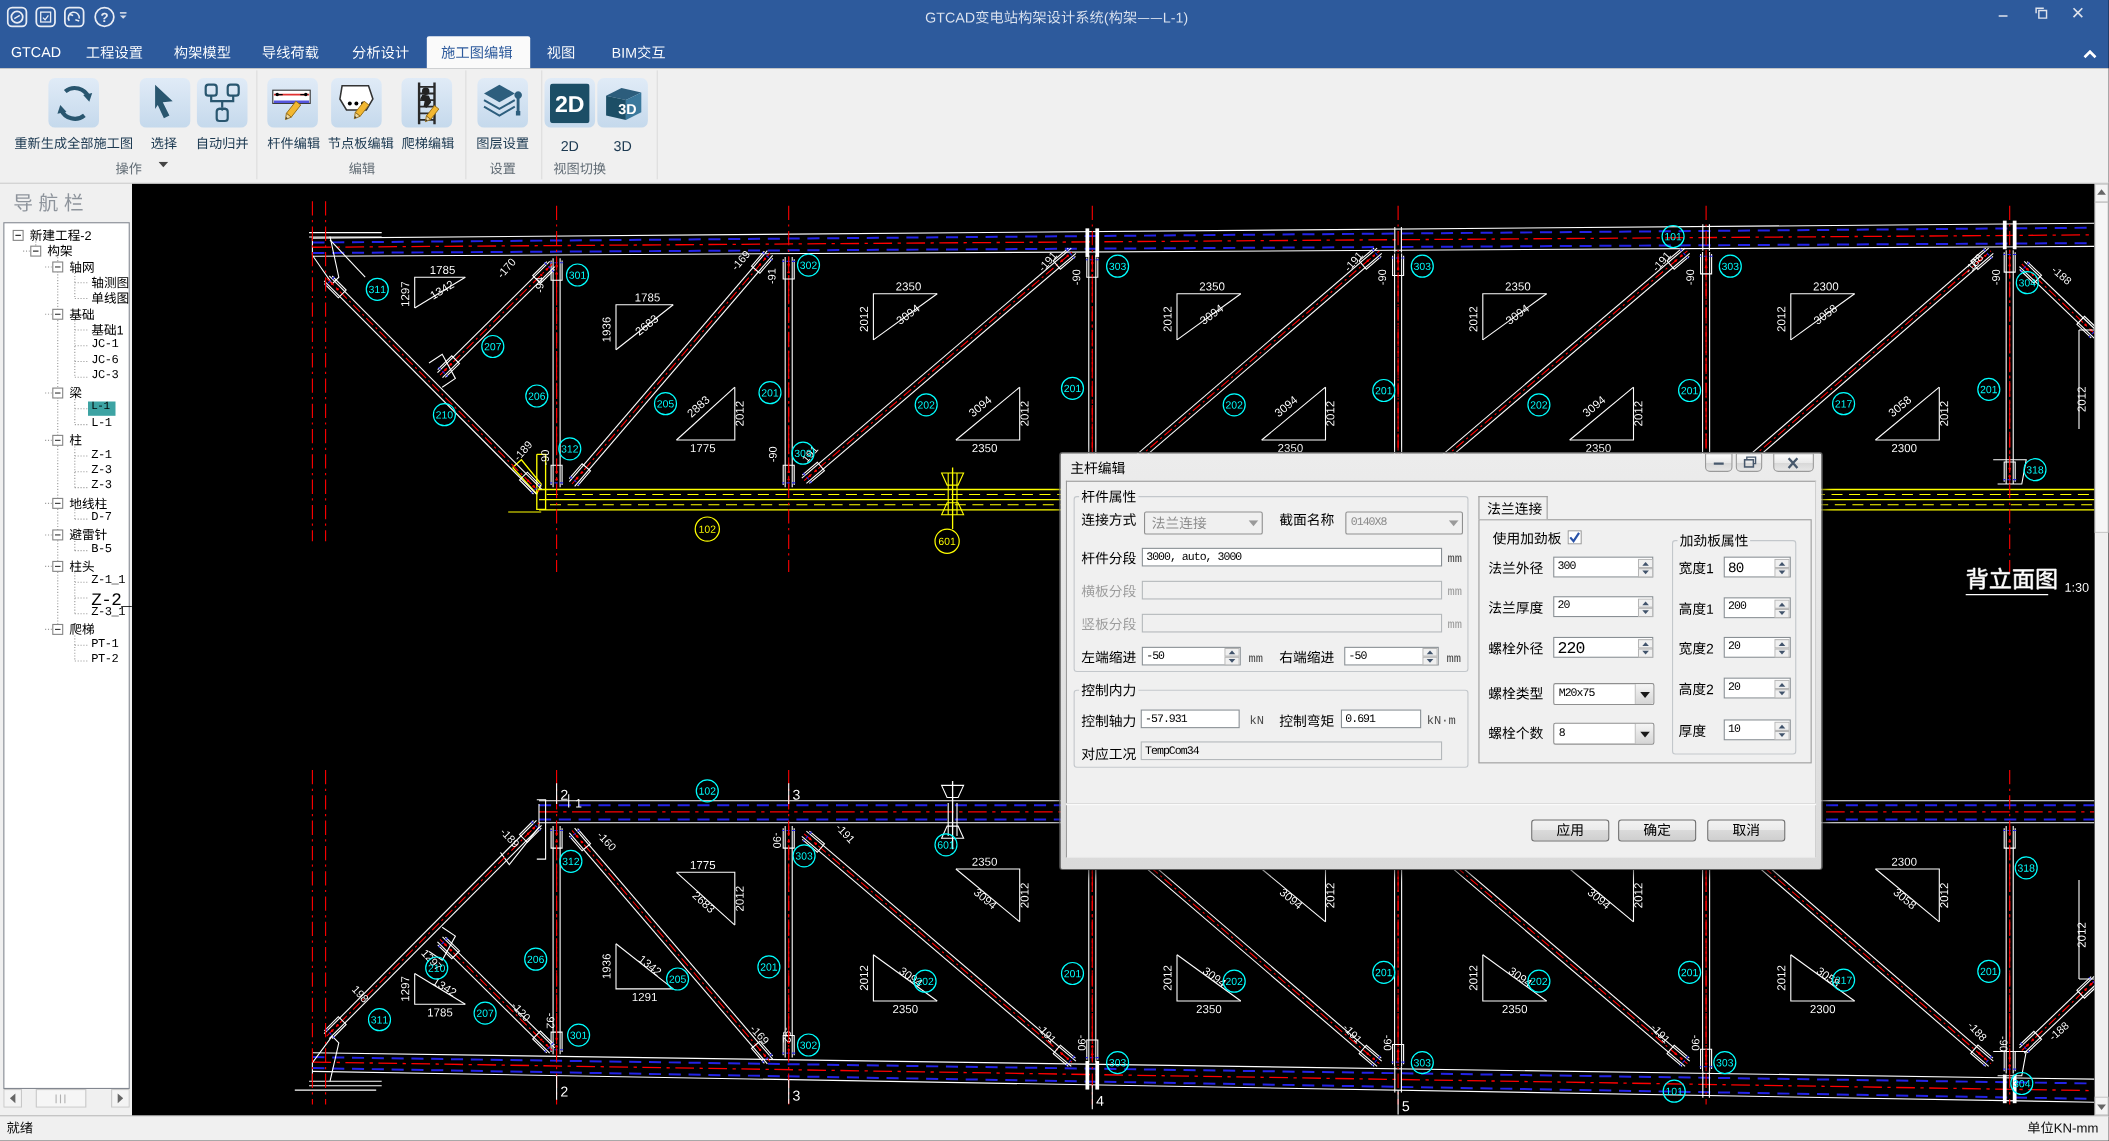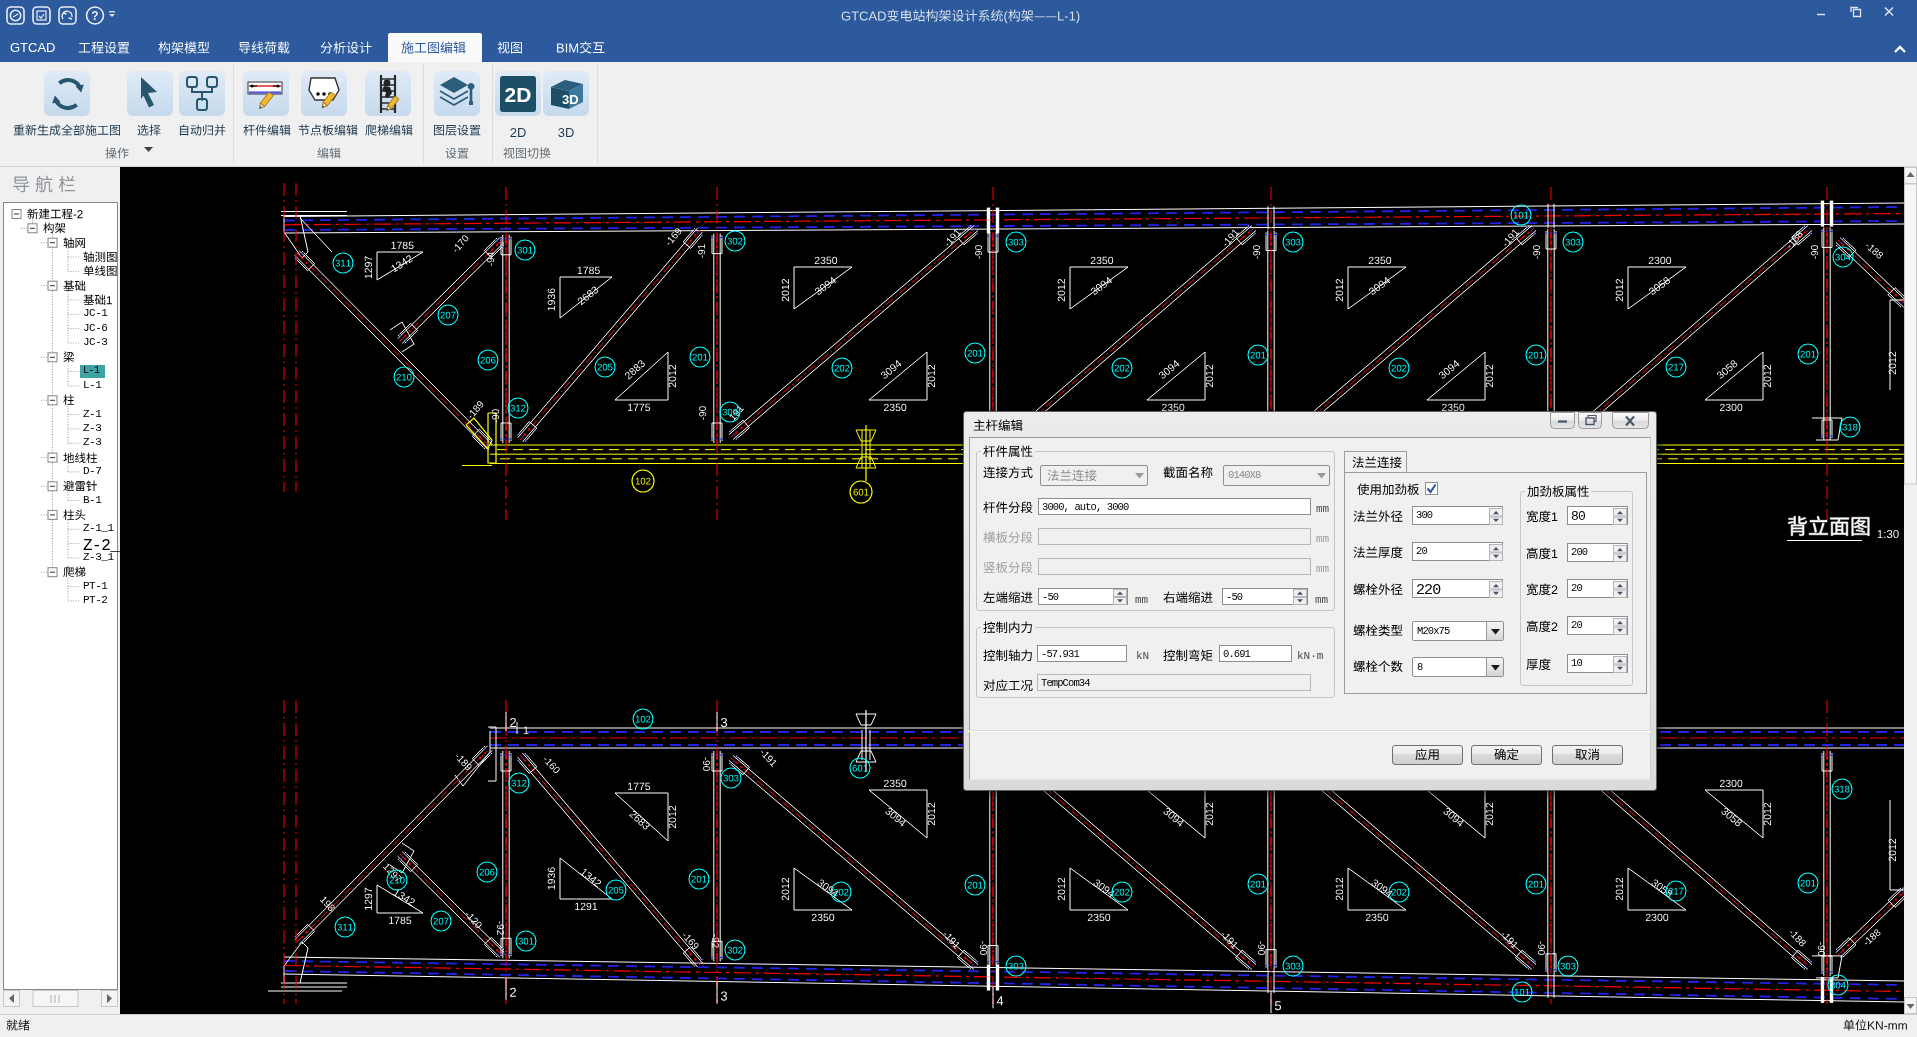--- a/index.html
+++ b/index.html
@@ -507,21 +507,21 @@
 <div class="abs mono" style="left:83px;top:464.9px;font-size:11px;color:#000;letter-spacing:-0.5px">D-7</div>
 <svg style="position:absolute;left:63.0px;top:480.3px;overflow:visible" width="36" height="17">
     <g fill="#000" transform="translate(0 10.15)">
       <g transform="scale(0.01150 -0.01150)">
         <use href="#gn907f" x="0"></use>
         <use href="#gn96f7" x="1000"></use>
         <use href="#gn9488" x="2000"></use>
       </g>
     </g>
   </svg>
-<div class="abs mono" style="left:83px;top:493.6px;font-size:11px;color:#000;letter-spacing:-0.5px">B-1</div>
+<div class="abs mono" style="left:83px;top:493.6px;font-size:11px;color:#000;letter-spacing:-0.5px">B-5</div>
 <svg style="position:absolute;left:63.0px;top:508.9px;overflow:visible" width="25" height="17">
     <g fill="#000" transform="translate(0 10.15)">
       <g transform="scale(0.01150 -0.01150)">
         <use href="#gn67f1" x="0"></use>
         <use href="#gn5934" x="1000"></use>
       </g>
     </g>
   </svg>
 <div class="abs mono" style="left:83px;top:522.3px;font-size:11px;color:#000;letter-spacing:-0.5px">Z-1_1</div>
 <div class="abs mono" style="left:83px;top:536.6px;font-size:16px;color:#000;letter-spacing:-0.5px">Z-2_1</div>

